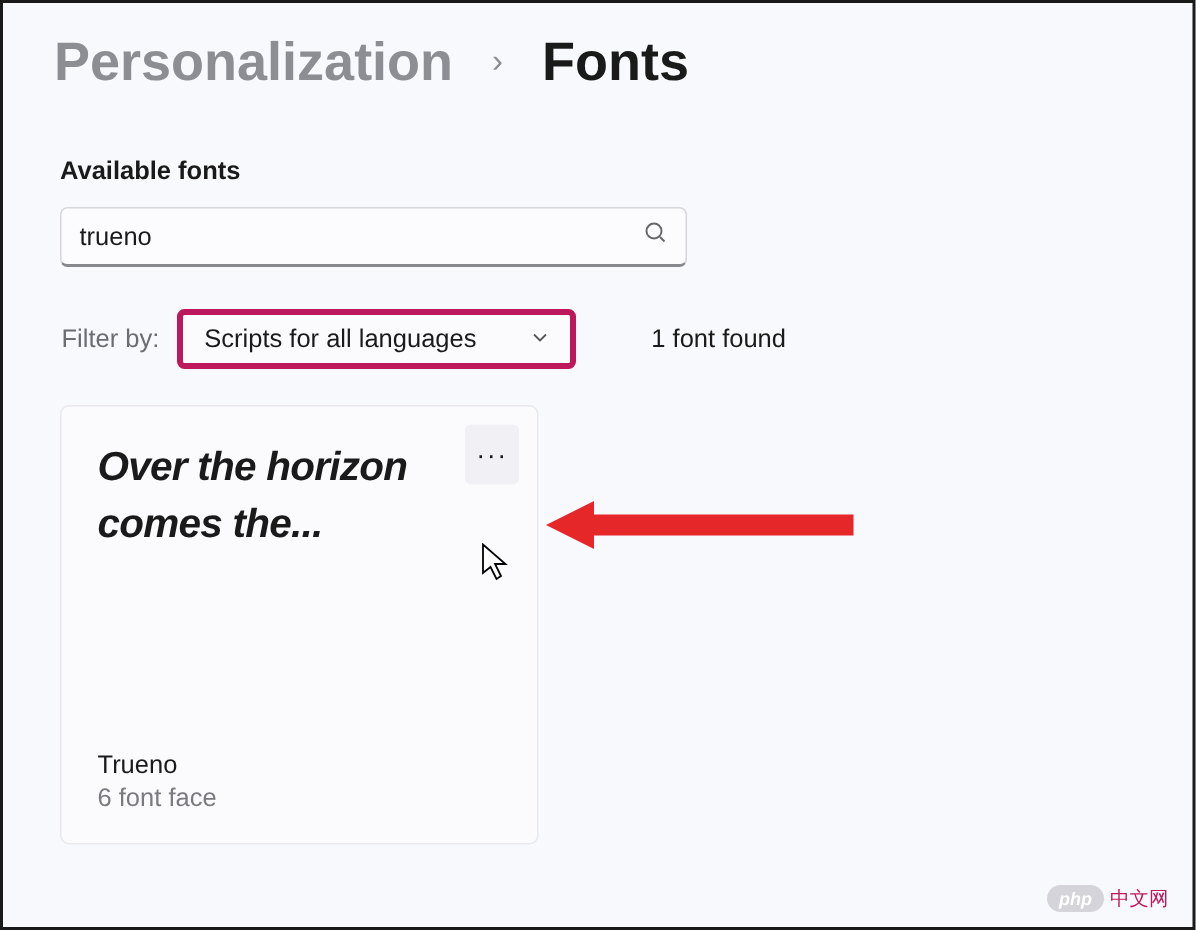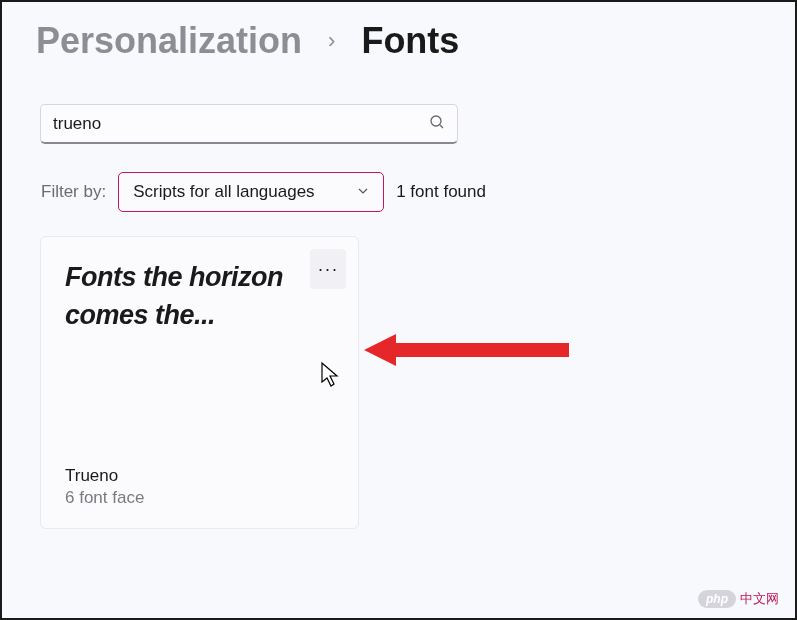--- a/index.html
+++ b/index.html
@@ -76,32 +76,33 @@
     }
     .filter-label {
       font-size: 17px;
       color: #6c6c72;
       margin-left: 1px;
     }
     .filter-select {
       width: 266px;
       height: 40px;
       background: #fbfbfe;
-      border: 1px solid #be185d;
+      border: 4px solid #be185d;
       border-radius: 5px;
       display: flex;
       align-items: center;
       justify-content: space-between;
       padding: 0 14px;
       font-size: 17px;
       color: #1a1a1a;
     }
     .results-count {
       font-size: 17px;
       color: #1a1a1a;
+      margin-left: 38px;
     }
     .font-card {
       width: 319px;
       height: 293px;
       background: #fbfbfd;
       border: 1px solid #e8e8ed;
       border-radius: 6px;
       margin-top: 24px;
       padding: 22px 24px 20px 24px;
       position: relative;
@@ -179,20 +180,21 @@
 </head>
 <body>
 
 <div class="breadcrumb">
   <span class="breadcrumb-parent">Personalization</span>
   <span class="breadcrumb-chevron">›</span>
   <span class="breadcrumb-current">Fonts</span>
 </div>
 
 <div class="content">
+  <div class="section-label">Available fonts</div>
 
   <div class="search-box">
     <input class="search-input" type="text" value="trueno" style="">
     <span class="search-icon">
       <svg width="16" height="16" viewBox="0 0 16 16" fill="none" stroke="currentColor" stroke-width="1.3">
         <circle cx="7" cy="7" r="5"></circle>
         <line x1="11" y1="11" x2="14" y2="14"></line>
       </svg>
     </span>
   </div>
@@ -205,21 +207,21 @@
         <svg width="12" height="12" viewBox="0 0 12 12" fill="none" stroke="#555" stroke-width="1.2">
           <polyline points="2,4 6,8 10,4"></polyline>
         </svg>
       </span>
     </div>
     <span class="results-count">1 font found</span>
   </div>
 
   <div class="font-card">
     <div class="more-button">···</div>
-    <div class="font-preview">Fonts the horizon comes the...</div>
+    <div class="font-preview">Over the horizon comes the...</div>
     <div>
       <div class="font-name">Trueno</div>
       <div class="font-faces">6 font face</div>
     </div>
   </div>
 </div>
 
 <svg class="cursor" width="22" height="28" viewBox="0 0 22 28">
   <path d="M1 1 L1 20 L6 16 L10 24 L13 22 L9 14 L16 14 Z" fill="white" stroke="black" stroke-width="1.2"></path>
 </svg>

